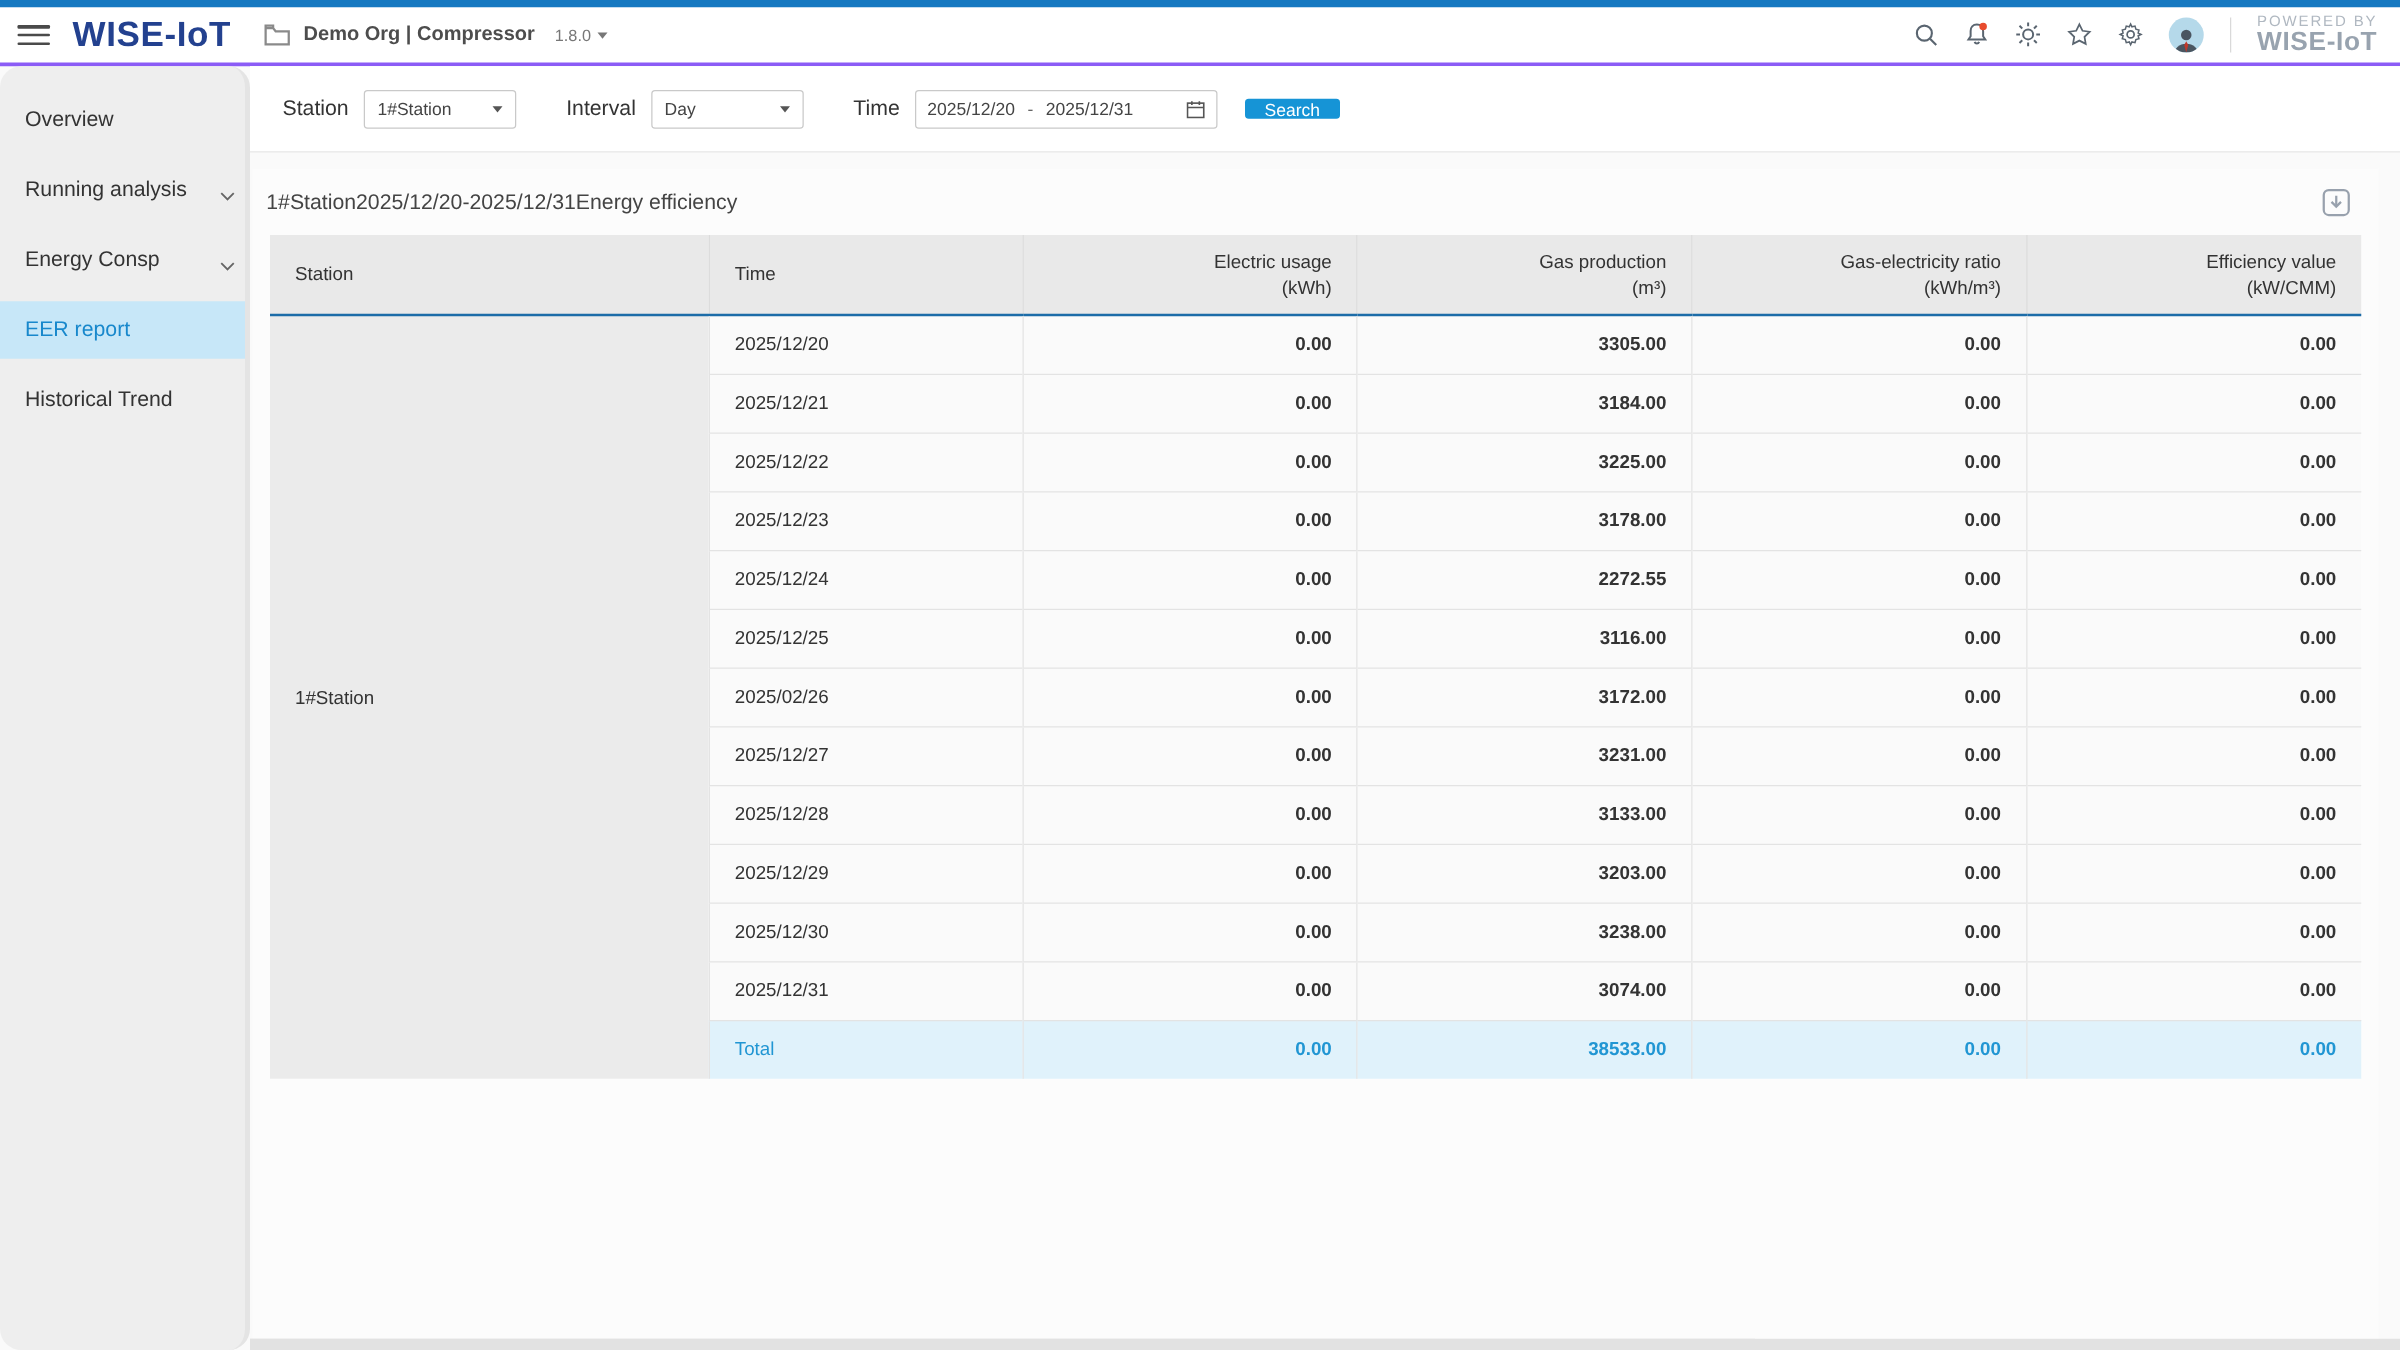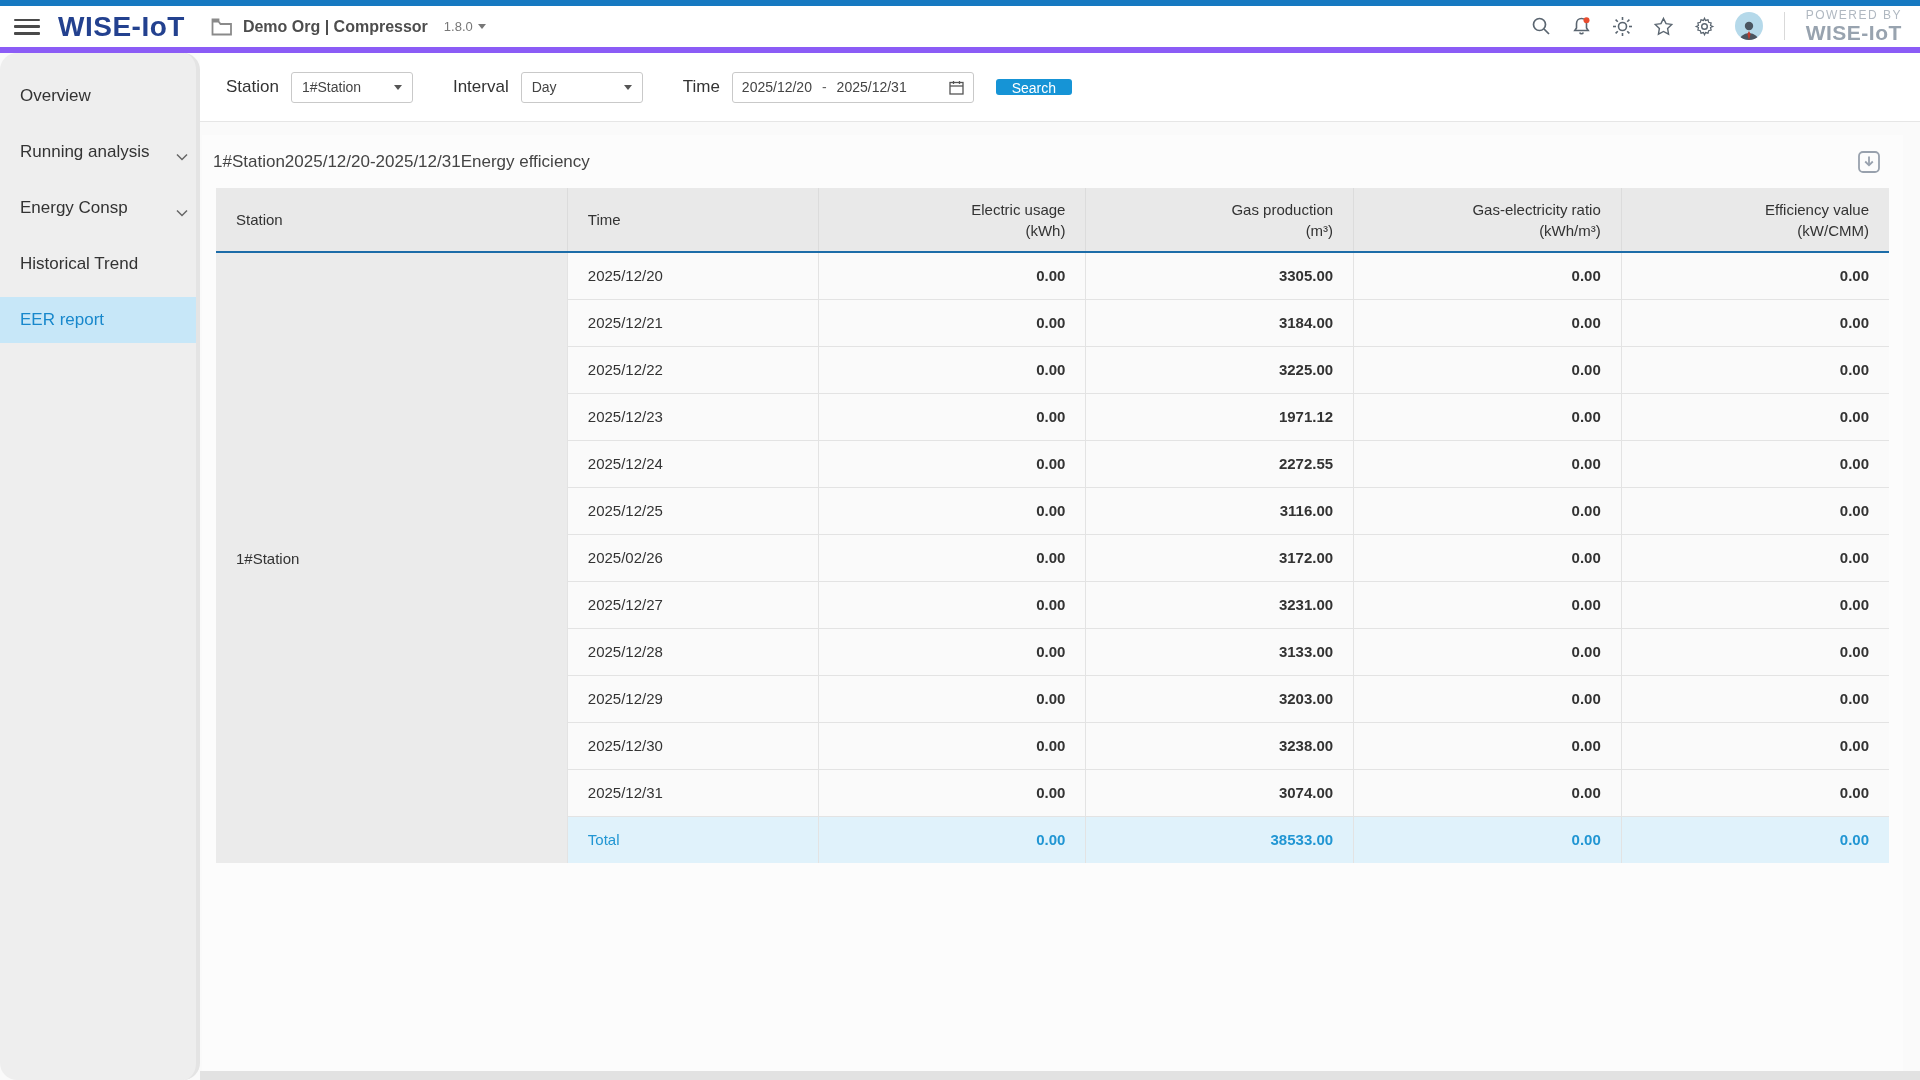--- a/index.html
+++ b/index.html
@@ -1,21 +1,21 @@
 <!DOCTYPE html>
 <html><head>
 <meta charset="utf-8">
 <style>
   * { box-sizing: border-box; }
   html,body { margin:0; padding:0; width:1920px; height:1080px; overflow:hidden;
               font-family:"Liberation Sans", sans-serif; background:#fafafa; }
 
   
   .topstrip { height:6px; background:#1679c1; }
-  .appbar { height:47px; background:#fff; border-bottom:6px solid #8b5cf6;
+  .appbar { height:47px; background:#fff; border-bottom:3px solid #8b5cf6;
             display:flex; align-items:center; padding:0 18px 0 14px; }
   .hamburger { width:26px; height:20px; display:flex; flex-direction:column;
                justify-content:space-between; cursor:pointer; padding:2px 0; }
   .hamburger span { height:2.5px; background:#4a4a4a; border-radius:1px; }
   .logo { font-size:28px; font-weight:bold; color:#23418f; letter-spacing:0.5px;
           margin:0 26px 0 18px; }
   .folder-ic { margin-right:10px; display:flex; }
   .org { font-size:16px; font-weight:bold; color:#4d4d4d; cursor:pointer; }
   .version { font-size:13px; color:#777; margin-left:16px; display:flex; align-items:center;
              gap:5px; cursor:pointer; }
@@ -177,26 +177,26 @@
     </span>
   </div>
       <div class="nav-item">
     <span>Energy Consp</span>
     <span class="nav-chevron">
       <svg width="12" height="8" viewBox="0 0 12 8">
             <path d="M1 1.5 L6 6.5 L11 1.5" fill="none" stroke="#666" stroke-width="1.5"></path>
           </svg>
     </span>
   </div>
+      <div class="nav-item active">
+    <span>EER report</span>
+
+  </div>
       <div class="nav-item">
     <span>Historical Trend</span>
-
-  </div>
-      <div class="nav-item active">
-    <span>EER report</span>
 
   </div>
     </div>
 
   <div class="content">
     <div class="filterbar">
       <span class="f-label">Station</span>
       <div class="select">
         <span>1#Station</span>
         <span class="caret"></span>
@@ -291,21 +291,21 @@
             <tr>
     <td>2025/12/22</td>
     <td class="num">0.00</td>
     <td class="num">3225.00</td>
     <td class="num">0.00</td>
     <td class="num">0.00</td>
   </tr>
             <tr>
     <td>2025/12/23</td>
     <td class="num">0.00</td>
-    <td class="num">1971.12</td>
+    <td class="num">3178.00</td>
     <td class="num">0.00</td>
     <td class="num">0.00</td>
   </tr>
             <tr>
     <td>2025/12/24</td>
     <td class="num">0.00</td>
     <td class="num">2272.55</td>
     <td class="num">0.00</td>
     <td class="num">0.00</td>
   </tr>

